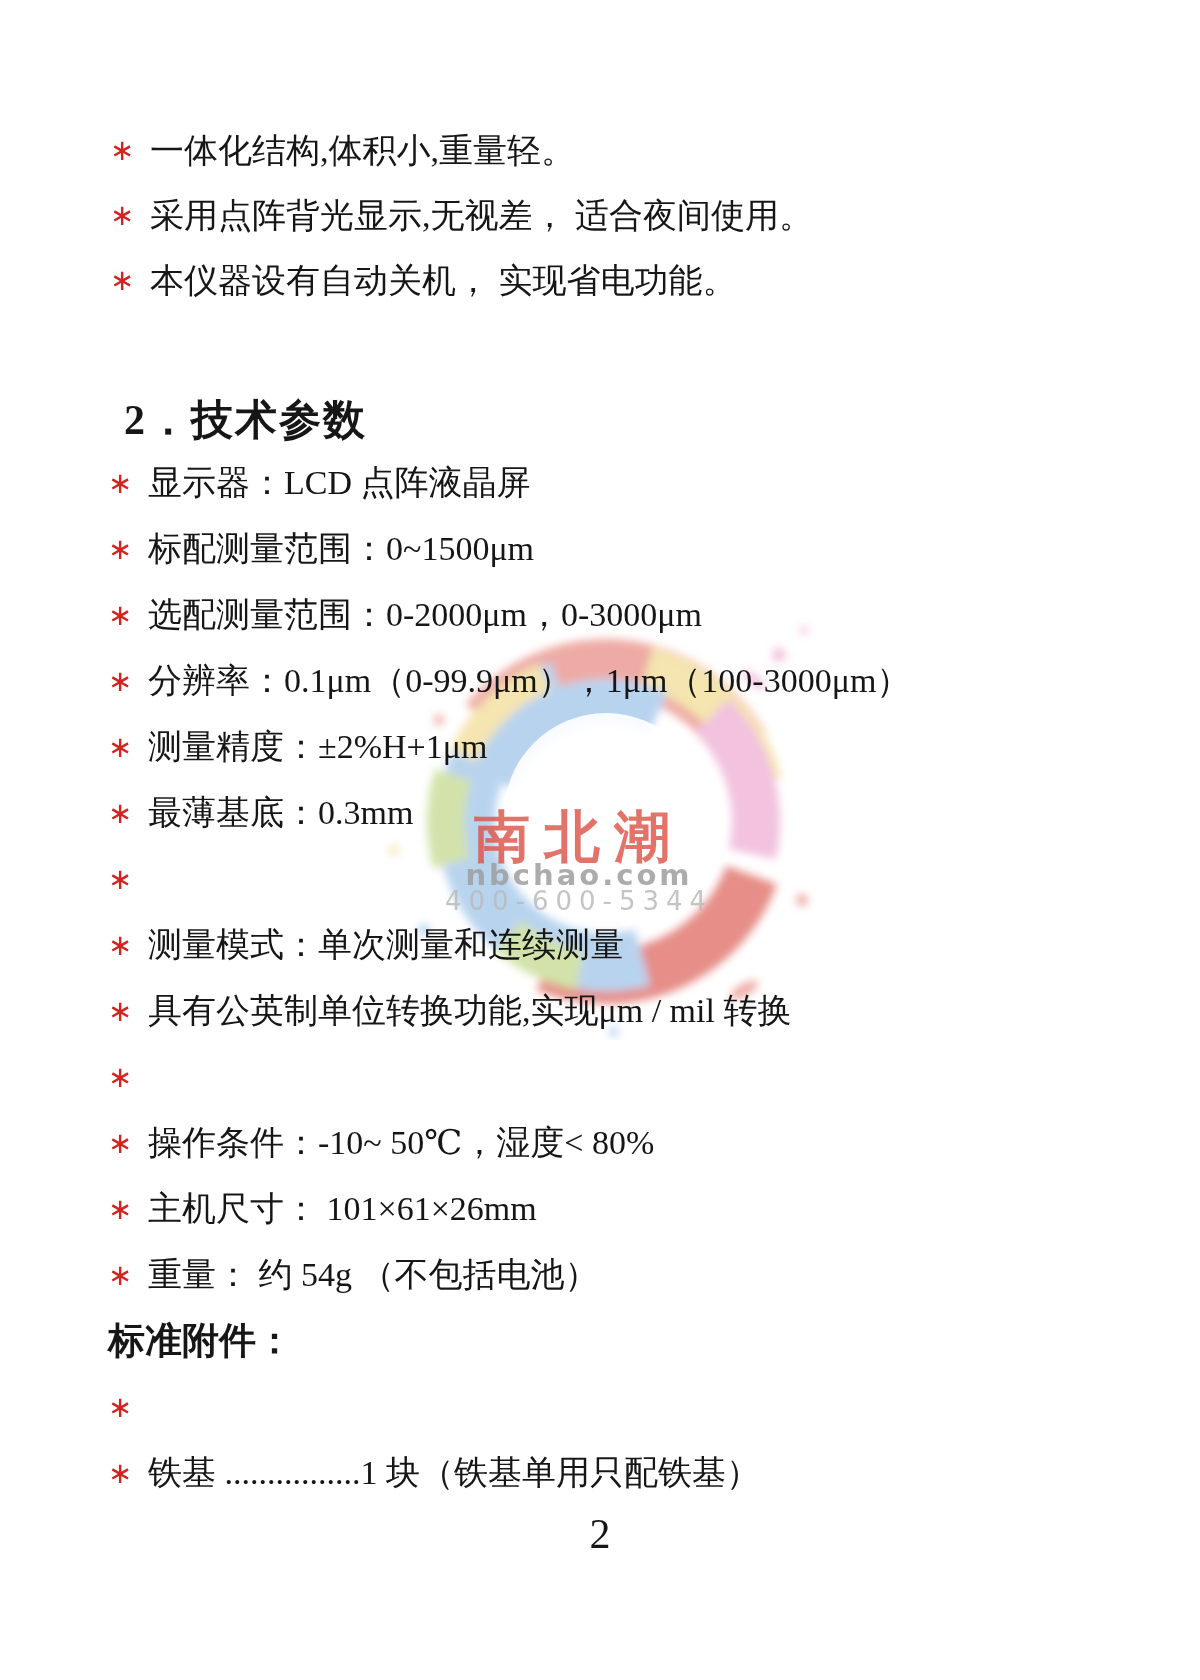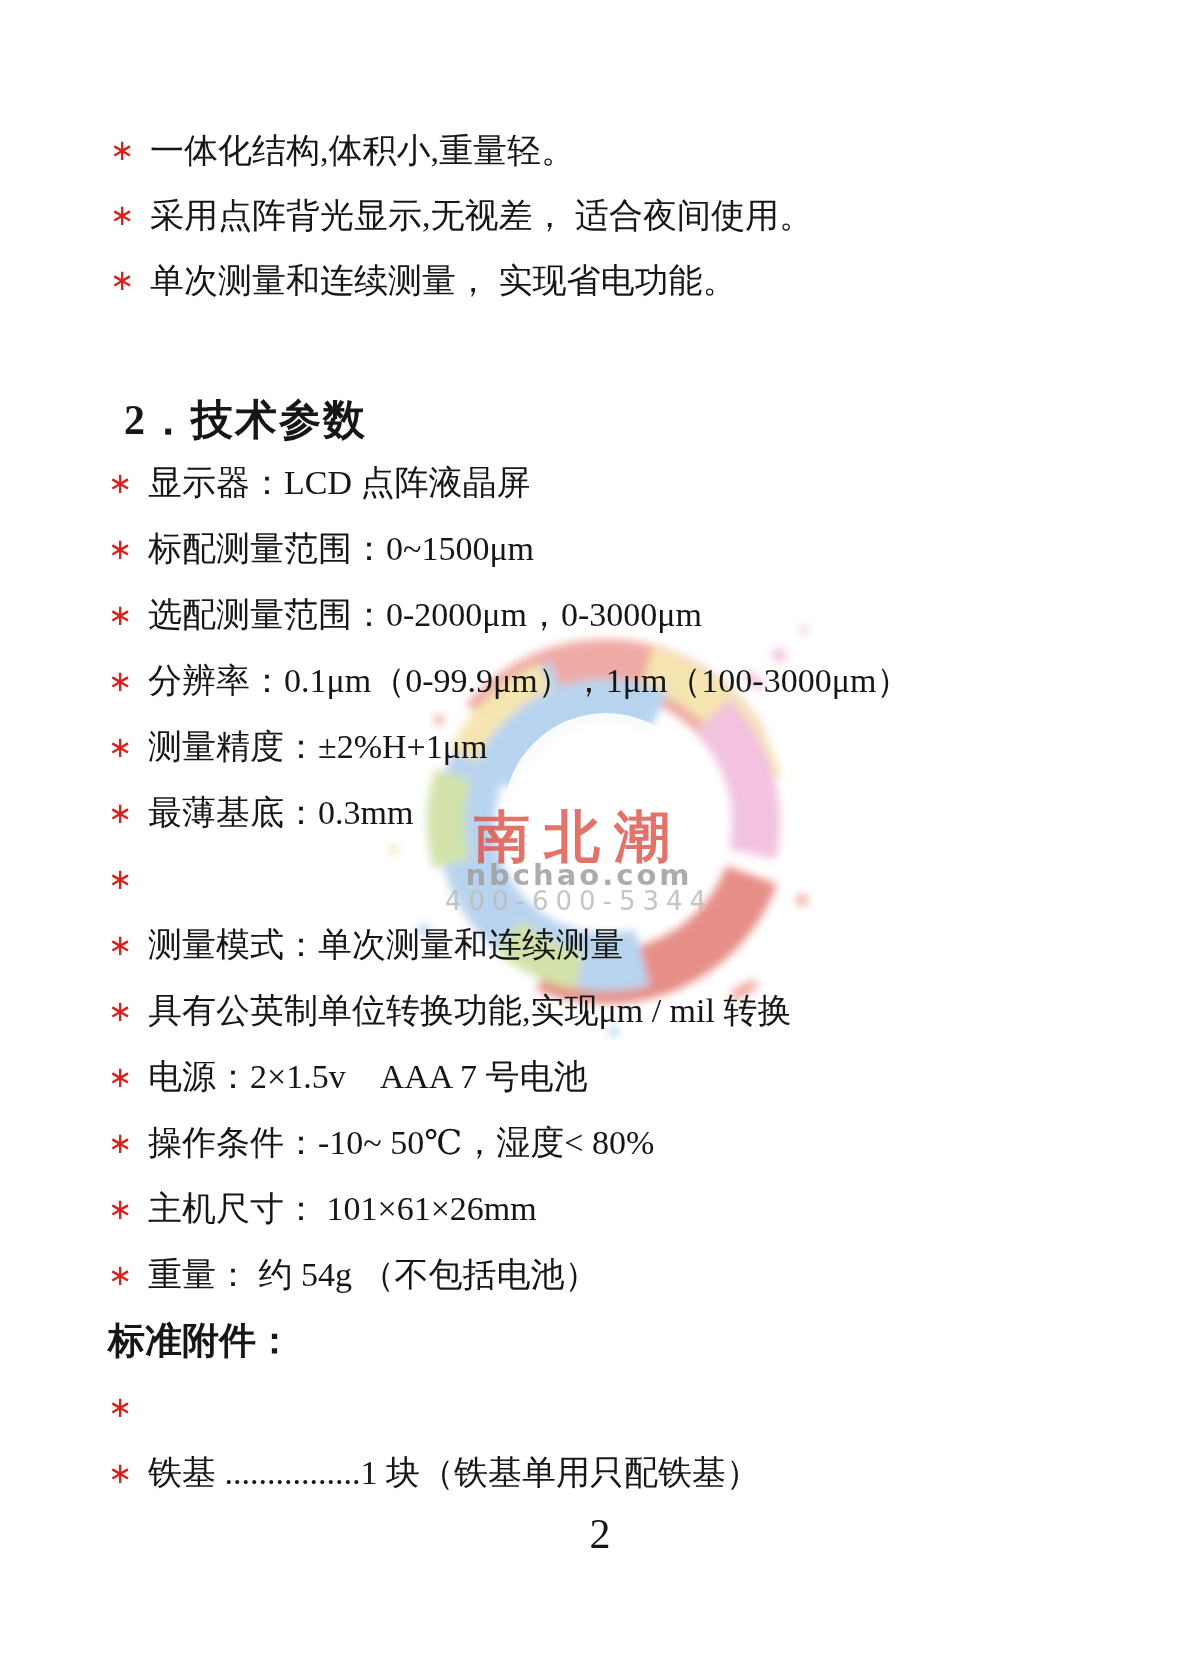--- a/index.html
+++ b/index.html
@@ -108,21 +108,21 @@
     <div class="line">
       <span class="marker">∗</span>
       <span class="txt">一体化结构,体积小,重量轻。</span>
     </div>
     <div class="line">
       <span class="marker">∗</span>
       <span class="txt">采用点阵背光显示,无视差， 适合夜间使用。</span>
     </div>
     <div class="line">
       <span class="marker">∗</span>
-      <span class="txt">单次测量和连续测量， 实现省电功能。</span>
+      <span class="txt">本仪器设有自动关机， 实现省电功能。</span>
     </div>
   </div>
 
   <div class="sec-title">2．技术参数</div>
 
   <div class="items">
     <div class="line">
       <span class="marker">∗</span>
       <span class="txt">显示器：LCD 点阵液晶屏</span>
     </div>
@@ -152,21 +152,20 @@
     <div class="line">
       <span class="marker">∗</span>
       <span class="txt">测量模式：单次测量和连续测量</span>
     </div>
     <div class="line">
       <span class="marker">∗</span>
       <span class="txt">具有公英制单位转换功能,实现μm / mil 转换</span>
     </div>
     <div class="line">
       <span class="marker">∗</span>
-      <span class="txt">电源：2×1.5v　AAA 7 号电池</span>
     </div>
     <div class="line">
       <span class="marker">∗</span>
       <span class="txt">操作条件：-10~ 50℃，湿度&lt; 80%</span>
     </div>
     <div class="line">
       <span class="marker">∗</span>
       <span class="txt">主机尺寸： 101×61×26mm</span>
     </div>
     <div class="line">

